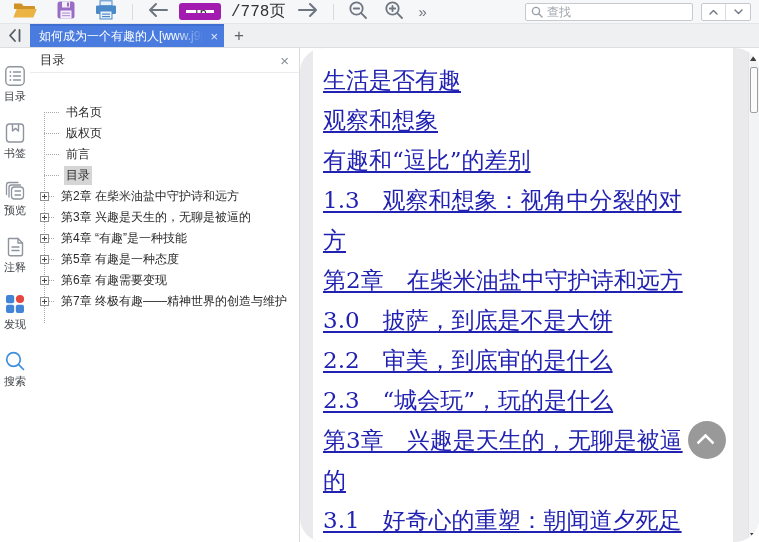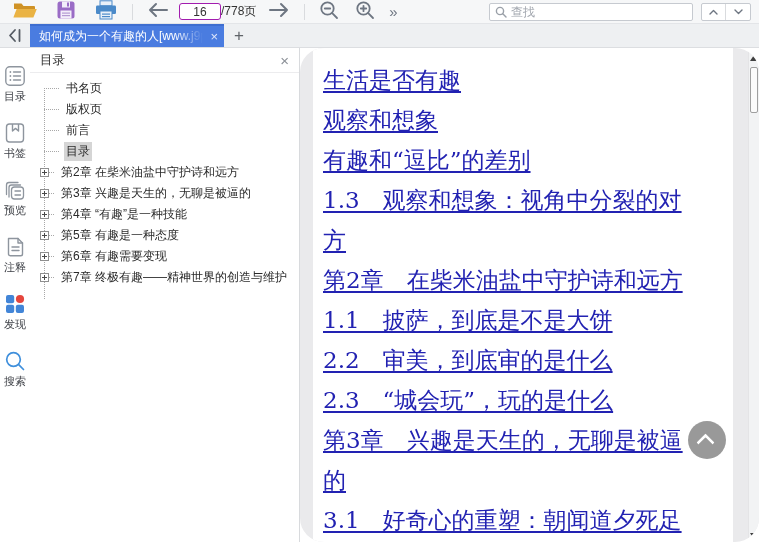--- a/index.html
+++ b/index.html
@@ -6,26 +6,26 @@
   html,body { width:759px; height:542px; overflow:hidden; }
   body { font-family:"Liberation Sans", sans-serif; background:#fff; }
   .window { width:759px; height:542px; display:flex; flex-direction:column; }
 
   
   .toolbar { height:24px; background:#f6f7f8; border-bottom:1px solid #e3e5e8;
              display:flex; align-items:center; padding:0 8px 0 12px; flex:none; }
   .tbtn { border:none; background:transparent; display:flex; align-items:center;
           justify-content:center; cursor:pointer; padding:0; }
   .sep { width:1px; height:16px; background:#d9dbde; margin:0 14px; flex:none; }
-  .page-input { width:42px; height:17px; border:1px solid #a21caf; border-radius:3px;
+  .page-input { width:42px; height:17px; border:7px solid #a21caf; border-radius:3px;
                 text-align:center; font-size:12px; color:#333; margin-left:10px; background:#fff; }
-  .page-total { font-size:12px; color:#333; margin-left:0; white-space:nowrap; }
+  .page-total { font-size:16px; color:#333; margin-left:10px; white-space:nowrap;font-family:Liberation Mono, monospace; }
   .more { color:#6e7682; font-size:15px; margin-left:14px; line-height:1; }
   .spacer { flex:1; }
-  .find-box { width:204px; height:18px; border:1px solid #c6cad0; background:#fff;
+  .find-box { width:168px; height:18px; border:1px solid #c6cad0; background:#fff;
               display:flex; align-items:center; padding:0 5px; border-radius:2px; }
   .find-box input { border:none; outline:none; flex:1; font-size:12px; color:#333;
                     background:transparent; margin-left:4px; min-width:0; }
   .find-box input::placeholder { color:#a0a5ad; }
   .updown { display:flex; border:1px solid #c6cad0; background:#fff; margin-left:8px;
             height:18px; border-radius:2px; overflow:hidden; }
   .ud-btn { width:24px; display:flex; align-items:center; justify-content:center;
             border:none; background:transparent; cursor:pointer; }
   .ud-btn:first-child { border-right:1px solid #d9dbde; }
 
@@ -52,21 +52,21 @@
   .side-item { display:flex; flex-direction:column; align-items:center;
                margin-bottom:17px; cursor:pointer; width:100%; }
   .side-item .lbl { font-size:11px; color:#3c3f45; margin-top:1px; white-space:nowrap; }
 
   .toc-panel { width:270px; background:#fff; border-right:1px solid #d8dadd;
                display:flex; flex-direction:column; flex:none; }
   .panel-header { height:25px; border-bottom:1px solid #ececee; display:flex;
                   align-items:center; padding:0 10px; font-size:12.5px; color:#333; flex:none; }
   .panel-close { margin-left:auto; color:#8b9097; font-size:15px; line-height:1;
                  border:none; background:transparent; cursor:pointer; }
-  .tree { position:relative; padding-top:5px; font-size:12px; color:#2a2a2a; flex:1; overflow:hidden; }
+  .tree { position:relative; padding-top:5px; font-size:12px; color:#2a2a2a; flex:1; overflow:hidden;margin-top:24px; }
   .spine { position:absolute; left:14px; top:15px; height:211px; border-left:1px dotted #a8a8a8; }
   .trow { height:21px; display:flex; align-items:center; white-space:nowrap; cursor:pointer; position:relative; }
   .stub { border-top:1px dotted #a8a8a8; width:15px; margin-left:14px; margin-right:5px; flex:none; }
   .plus { width:9px; height:9px; border:1px solid #8f8f8f; background:#fff; margin-left:10px;
           flex:none; position:relative; cursor:pointer; }
   .plus::before { content:""; position:absolute; left:1px; top:3px; width:5px; height:1px; background:#4a4a4a; }
   .plus::after  { content:""; position:absolute; left:3px; top:1px; width:1px; height:5px; background:#4a4a4a; }
   .pstub { border-top:1px dotted #a8a8a8; width:5px; margin-right:5px; flex:none; }
   .tlabel { padding:1px 2px; }
   .trow.selected .tlabel { background:#d5d5d5; }
@@ -345,21 +345,21 @@
 
     <div class="content">
       <div class="page">
         <div class="page-inner">
           <div class="pline"><span>生活是否有趣</span></div>
           <div class="pline"><span>观察和想象</span></div>
           <div class="pline"><span>有趣和“逗比”的差别</span></div>
           <div class="pline"><span>1.3　观察和想象：视角中分裂的对</span></div>
           <div class="pline"><span>方</span></div>
           <div class="pline"><span>第2章　在柴米油盐中守护诗和远方</span></div>
-          <div class="pline"><span>1.1　披萨，到底是不是大饼</span></div>
+          <div class="pline"><span>3.0　披萨，到底是不是大饼</span></div>
           <div class="pline"><span>2.2　审美，到底审的是什么</span></div>
           <div class="pline"><span>2.3　“城会玩”，玩的是什么</span></div>
           <div class="pline"><span>第3章　兴趣是天生的，无聊是被逼</span></div>
           <div class="pline"><span>的</span></div>
           <div class="pline"><span>3.1　好奇心的重塑：朝闻道夕死足</span></div>
         </div>
       </div>
 
       <button class="backtop">
         <span class="chev"></span>

